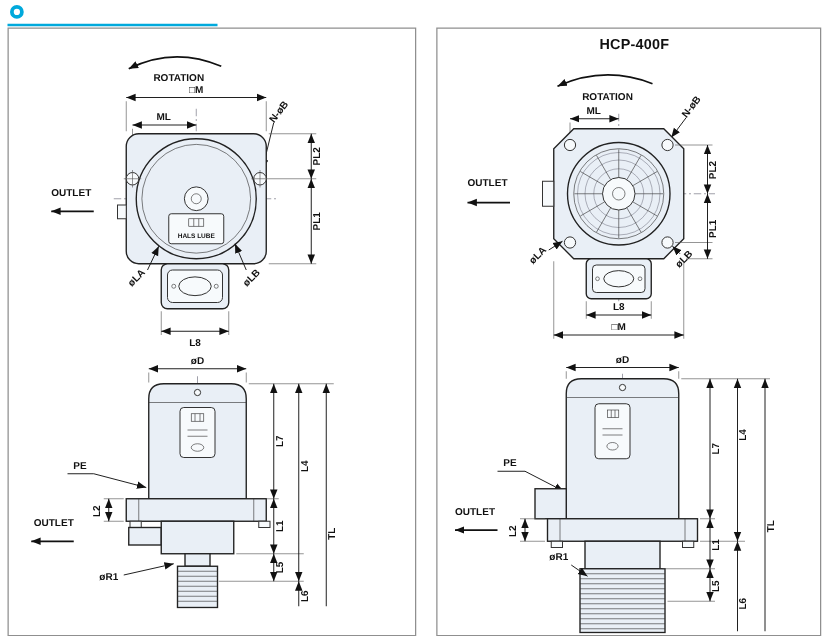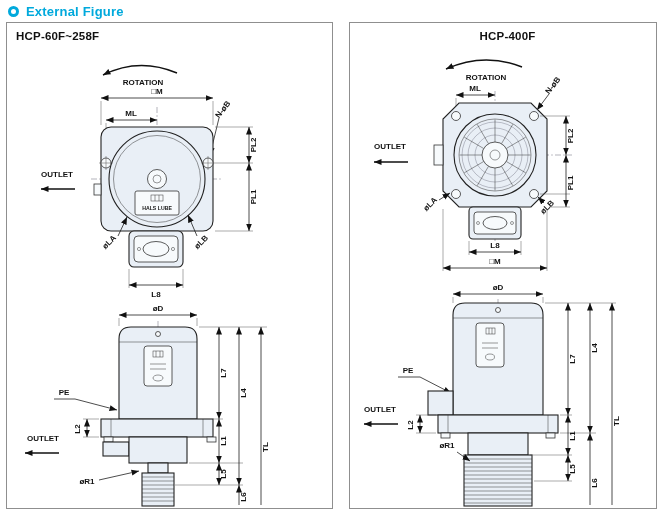--- a/index.html
+++ b/index.html
@@ -42,25 +42,23 @@
   .ext   { fill:none; stroke:#555; stroke-width:.5; }
   .cl    { fill:none; stroke:#667; stroke-width:.5; stroke-dasharray:6 2.2 1.6 2.2; }
 </style>
 </head>
 <body>
 
 <div class="page">
 
   <div class="header">
     <span class="bullet"></span>
-    <span class="header-text">External Figure</span>
   </div>
 
   <div class="panel panel-left">
-    <div class="panel-title">HCP-60F~258F</div>
 
     <svg width="325" height="464" viewBox="0 0 325 464">
       <defs>
         <marker id="ar1" viewBox="0 0 8 8" refX="7.5" refY="4" markerWidth="8" markerHeight="8" orient="auto-start-reverse" markerUnits="userSpaceOnUse">
           <path d="M0,1 L7.5,4 L0,7 Z" fill="#111"></path>
         </marker>
       </defs>
 
       <g>
         <path class="dimb" d="M170,30 Q132,14 96,32" marker-end="url(#ar1)"></path>

